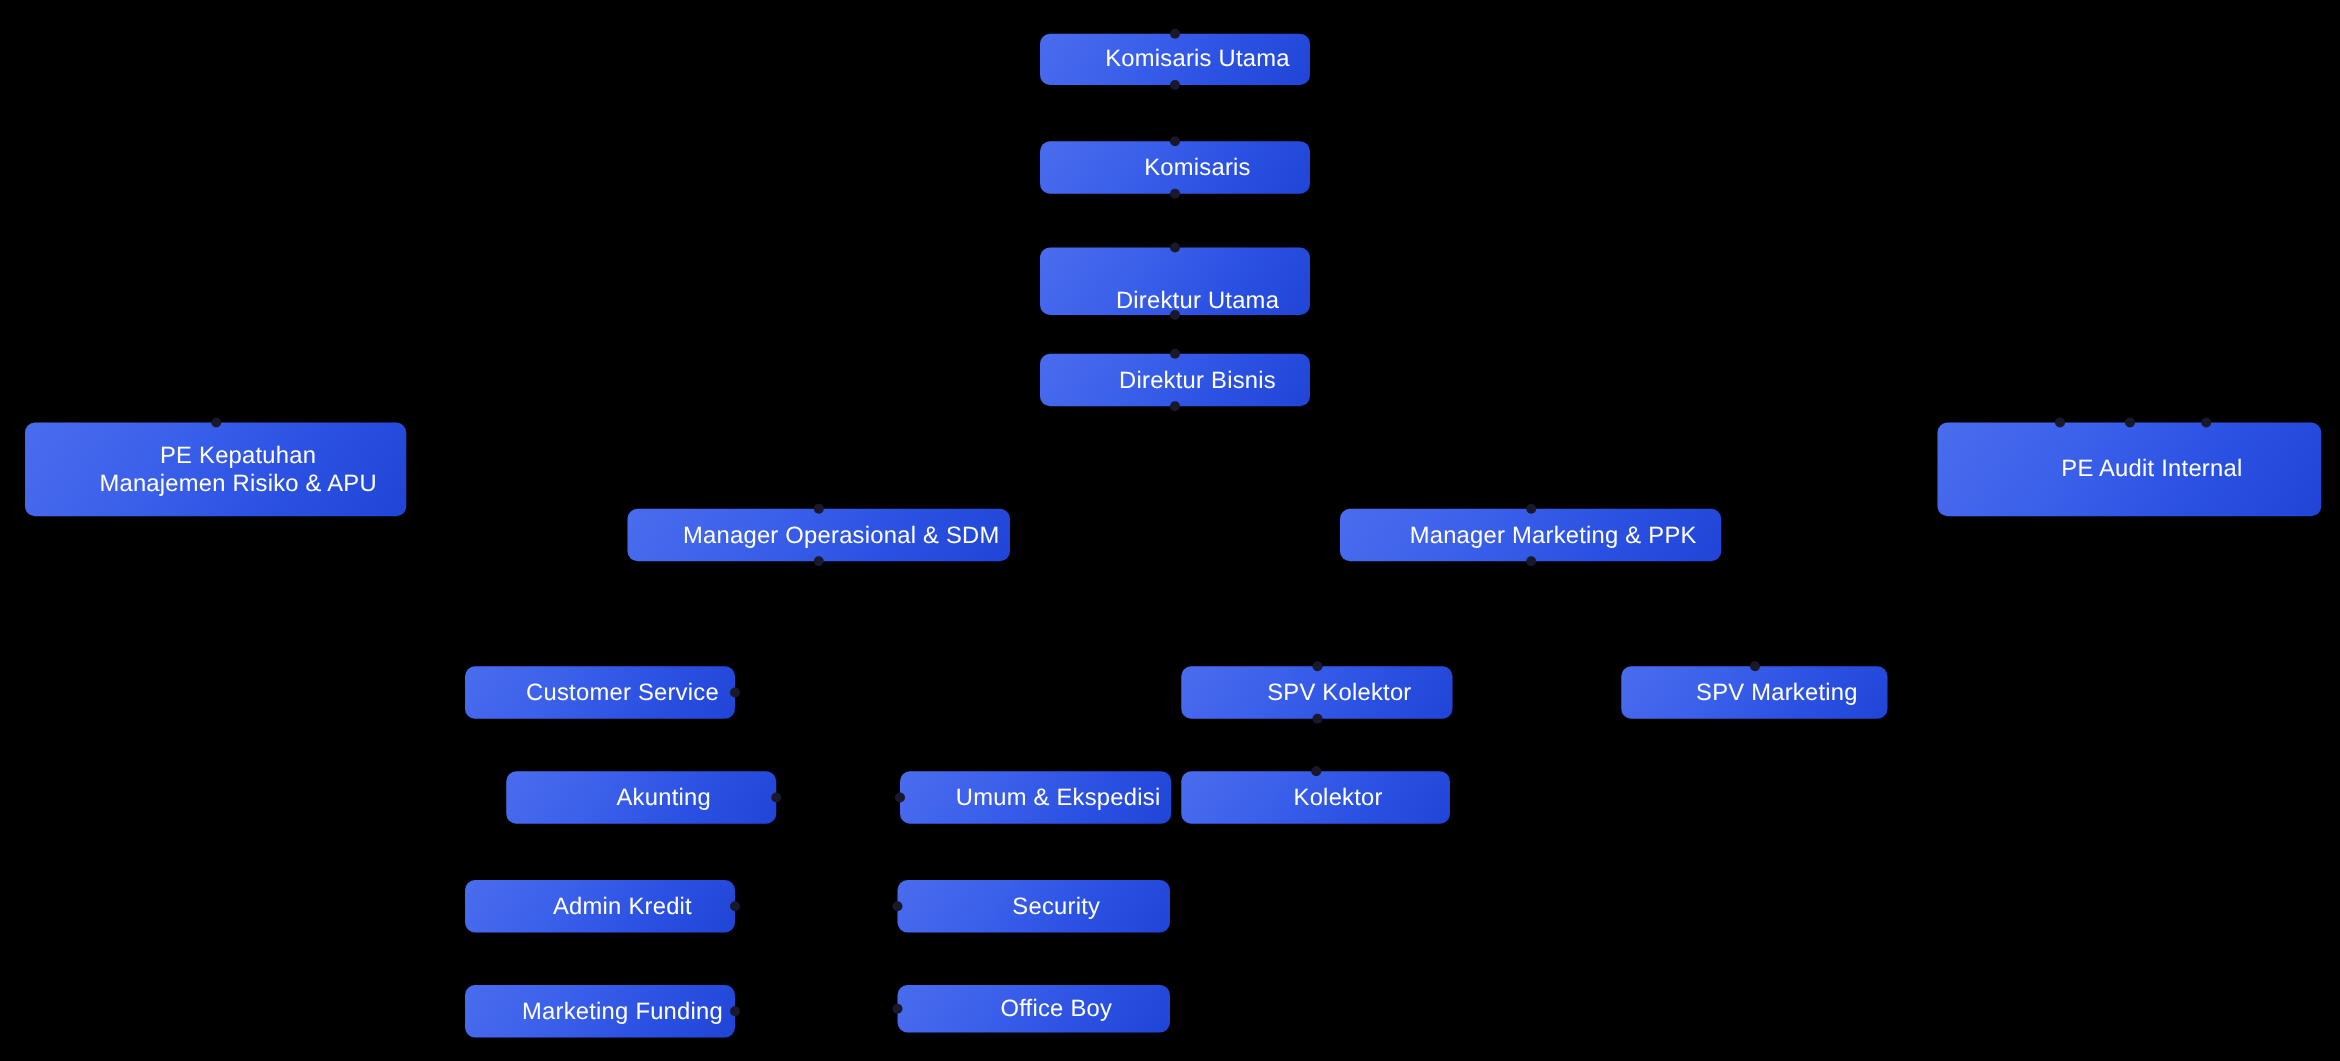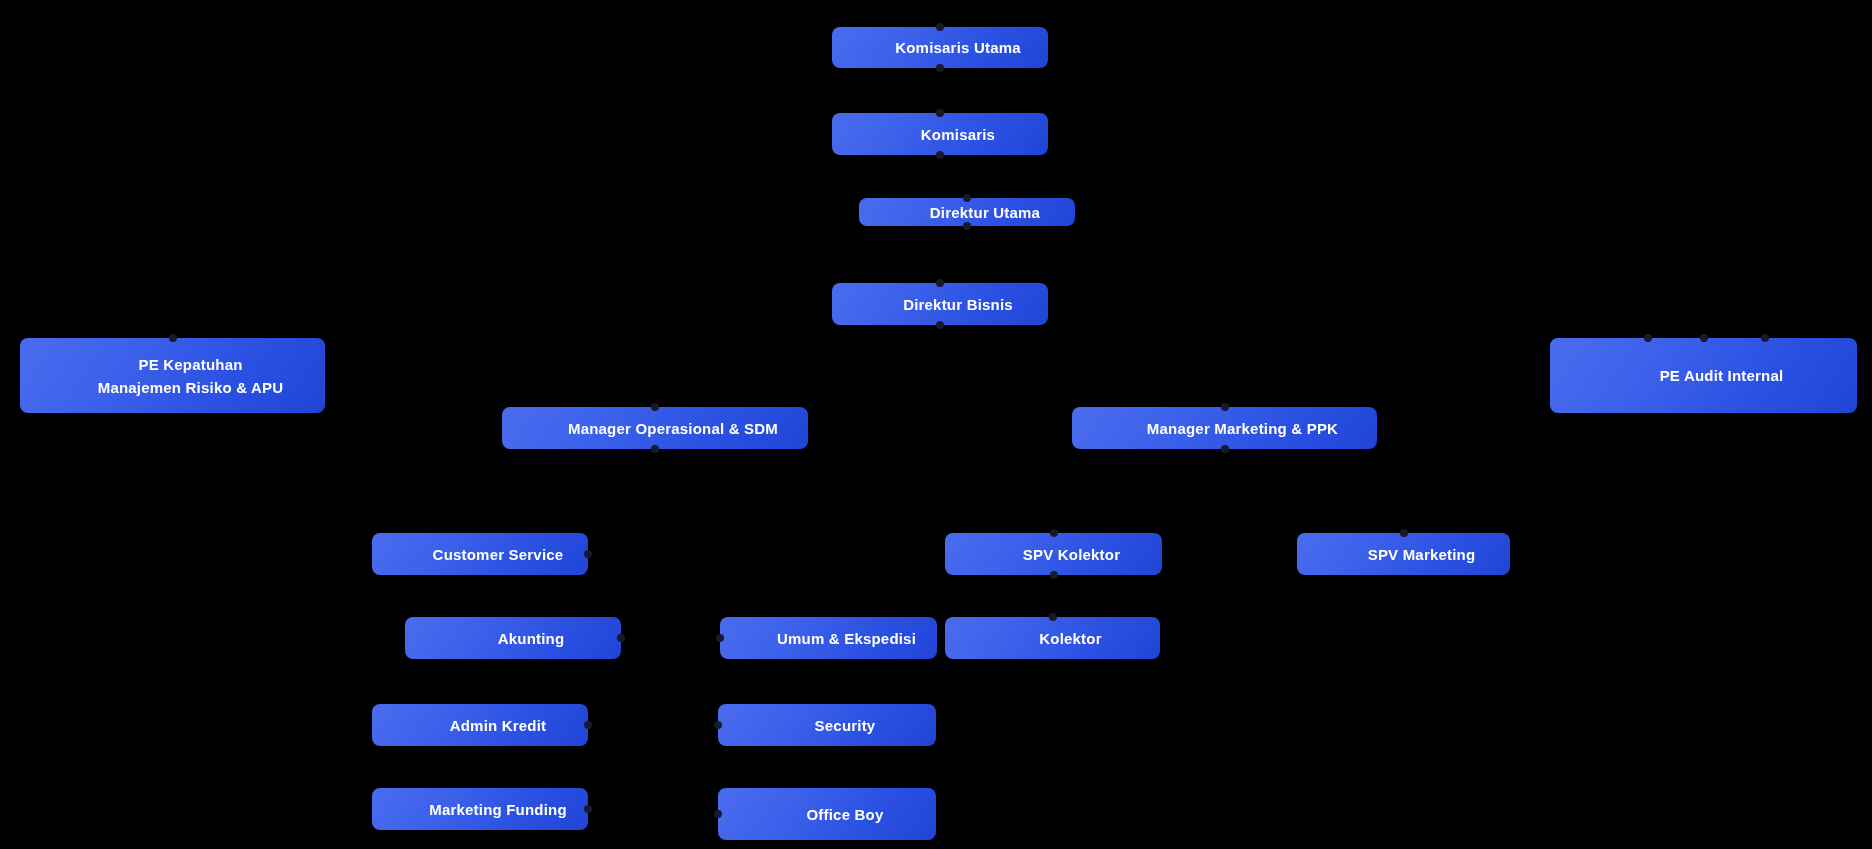--- a/index.html
+++ b/index.html
@@ -28,22 +28,22 @@
       var(--node-grad-b, #3b60ea) 35%,
       var(--node-grad-c, #2a50e2) 70%,
       var(--node-grad-d, #2045d6) 100%);
     color: var(--node-text, #ffffff);
     cursor: grab;
   }
   .node-label {
     display: block;
     width: 100%;
     text-align: center;
-    font-size: 15px;
-    font-weight: 700;
+    font-size: 19px;
+    font-weight: 400;
     line-height: 23px;
     white-space: pre-line;
     letter-spacing: 0.2px;
     pointer-events: none;
     padding-left: 36px;
   }
   .handle {
     position: absolute;
     width: 8px;
     height: 8px;
@@ -63,21 +63,21 @@
     <div class="node" style="left: 832px; top: 27px; width: 216px; height: 41px;">
       <span class="node-label">Komisaris Utama</span>
       <span class="handle handle-top" style="left: 50%;"></span>
       <span class="handle handle-bottom" style="left: 50%;"></span>
     </div>
     <div class="node" style="left: 832px; top: 113px; width: 216px; height: 42px;">
       <span class="node-label">Komisaris</span>
       <span class="handle handle-top" style="left: 50%;"></span>
       <span class="handle handle-bottom" style="left: 50%;"></span>
     </div>
-    <div class="node" style="left: 859px; top: 198px; width: 216px; height: 28px;">
+    <div class="node" style="left: 832px; top: 198px; width: 216px; height: 54px; align-items: flex-end;">
       <span class="node-label">Direktur Utama</span>
       <span class="handle handle-top" style="left: 50%;"></span>
       <span class="handle handle-bottom" style="left: 50%;"></span>
     </div>
     <div class="node" style="left: 832px; top: 283px; width: 216px; height: 42px;">
       <span class="node-label">Direktur Bisnis</span>
       <span class="handle handle-top" style="left: 50%;"></span>
       <span class="handle handle-bottom" style="left: 50%;"></span>
     </div>
     <div class="node" style="left: 20px; top: 338px; width: 305px; height: 75px;">
@@ -131,17 +131,17 @@
       <span class="handle handle-right" style="top: 50%;"></span>
     </div>
     <div class="node" style="left: 718px; top: 704px; width: 218px; height: 42px;">
       <span class="node-label">Security</span>
       <span class="handle handle-left" style="top: 50%;"></span>
     </div>
     <div class="node" style="left: 372px; top: 788px; width: 216px; height: 42px;">
       <span class="node-label">Marketing Funding</span>
       <span class="handle handle-right" style="top: 50%;"></span>
     </div>
-    <div class="node" style="left: 718px; top: 788px; width: 218px; height: 52px;">
+    <div class="node" style="left: 718px; top: 788px; width: 218px; height: 38px;">
       <span class="node-label">Office Boy</span>
       <span class="handle handle-left" style="top: 50%;"></span>
     </div>
   </div>
 
 </body></html>

